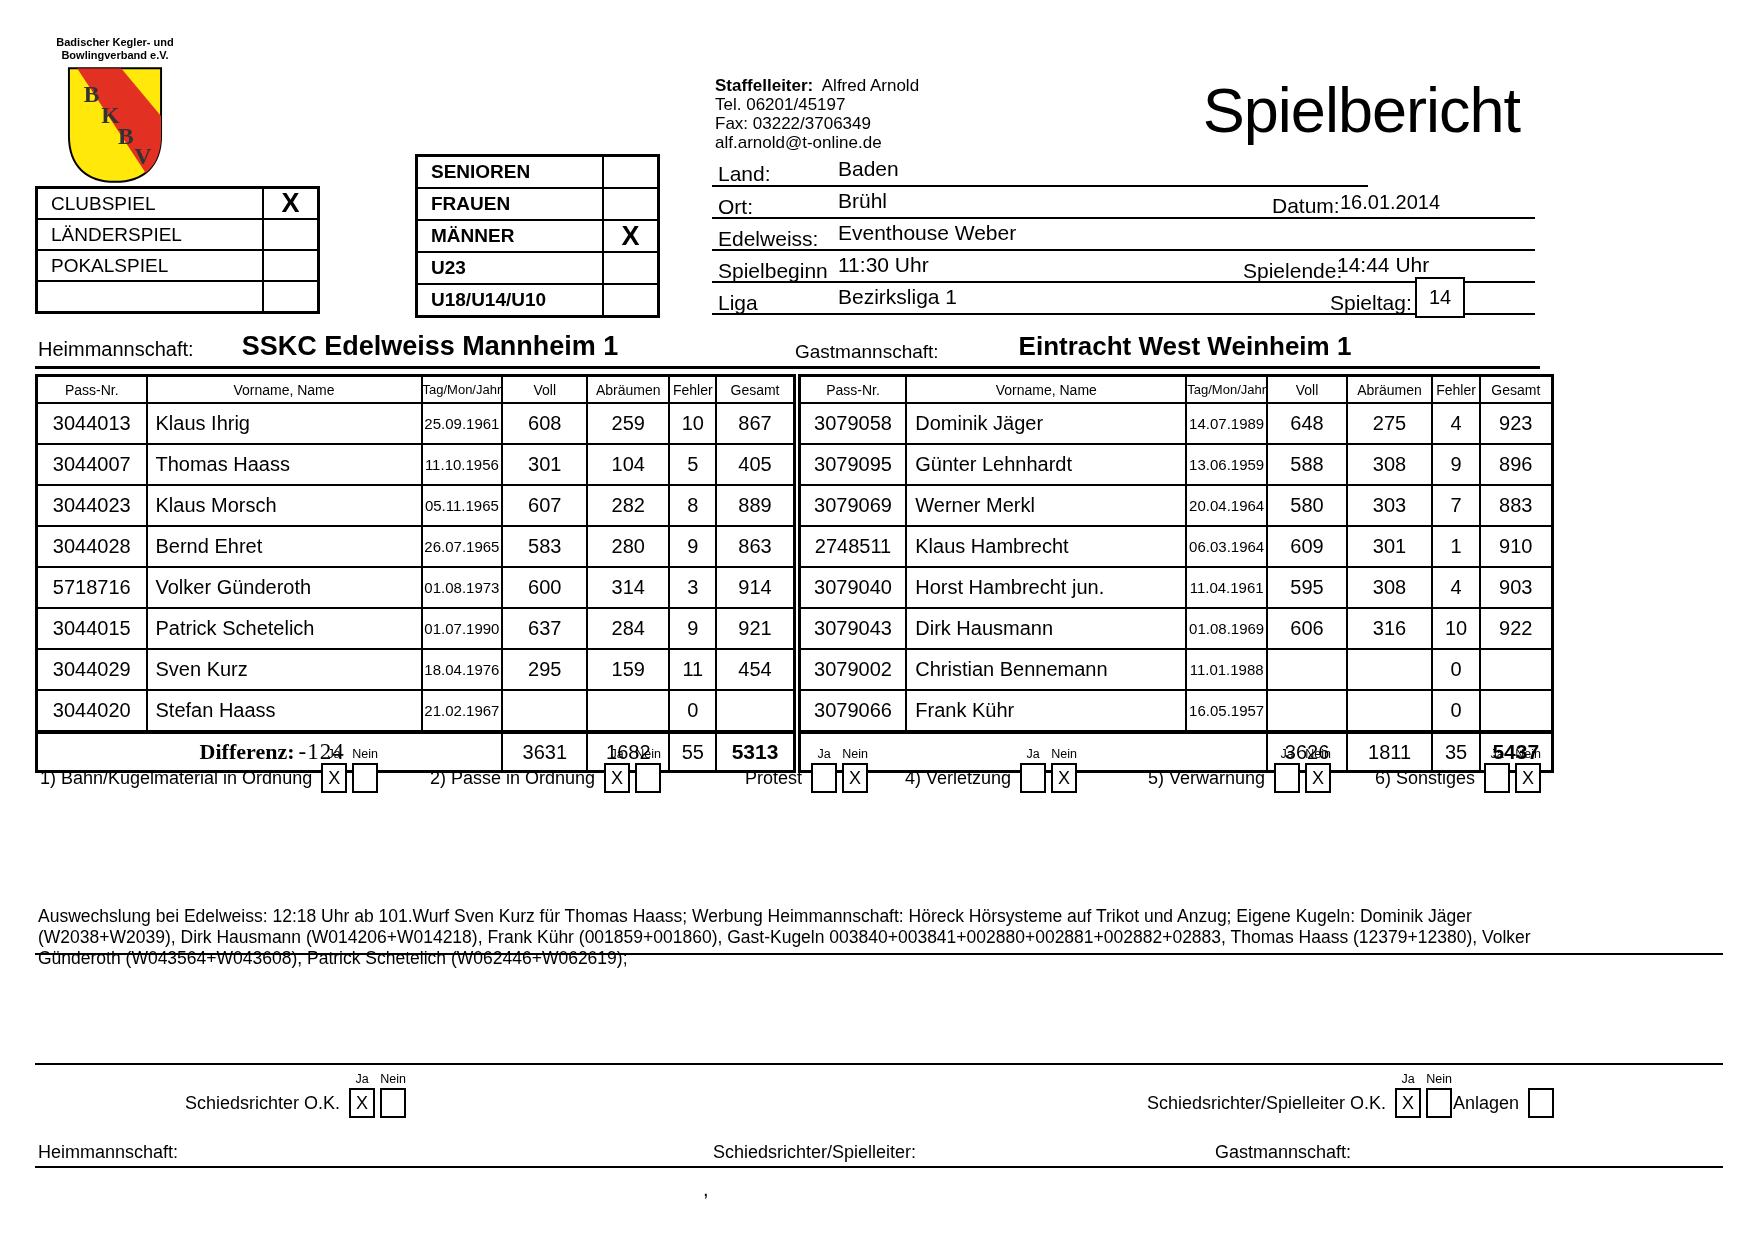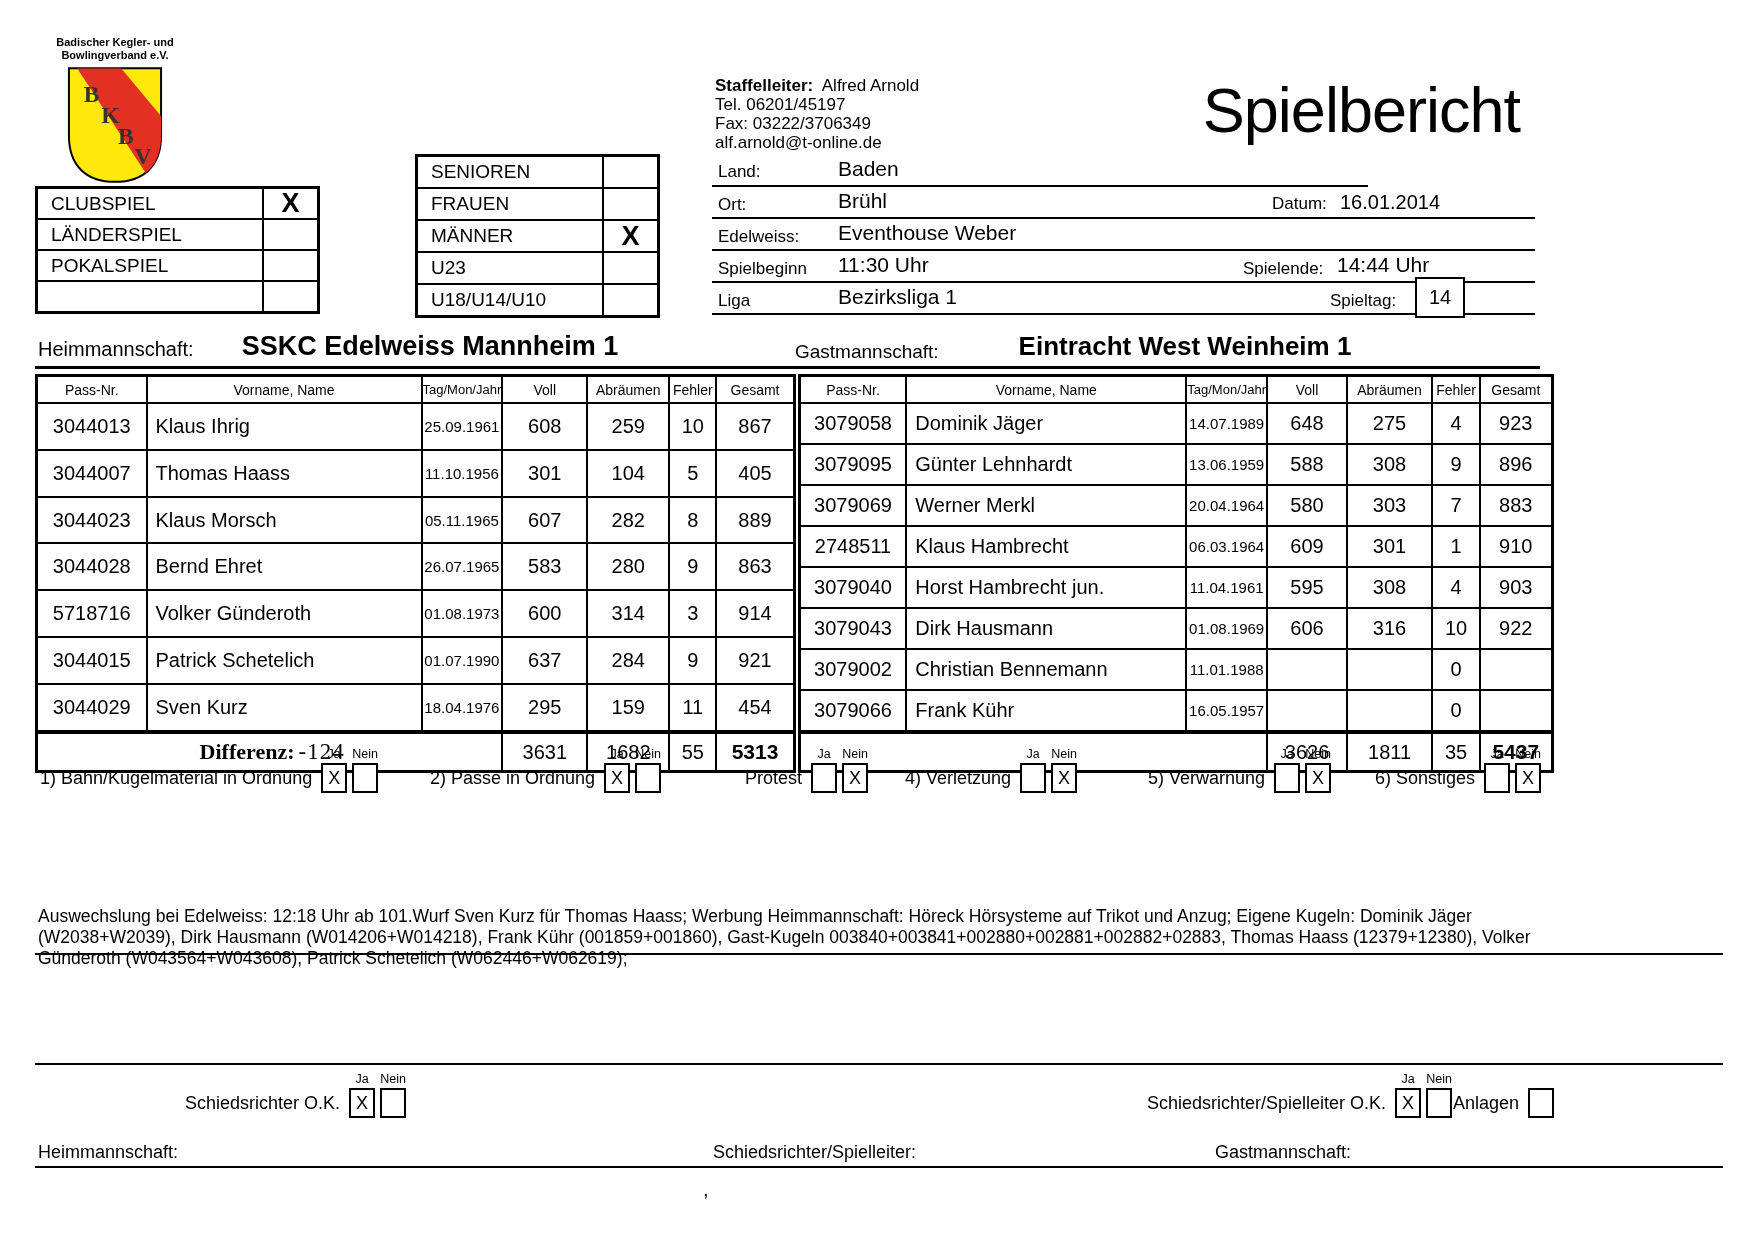--- a/index.html
+++ b/index.html
@@ -13,28 +13,28 @@
   .logo-web{font-size:11px;font-weight:bold;margin-top:1px;}
 
   
   table.form-box{position:absolute;border-collapse:collapse;background:#fff;}
   table.form-box{border:3px solid #000;}
   table.form-box td{border:2px solid #000;font-size:19px;padding:0 0 0 13px;}
   table.form-box td.mark{width:53px;text-align:center;padding:0;font-weight:bold;font-size:27px;line-height:1;}
   #matchtype-table{left:35px;top:186px;width:285px;}
   #matchtype-table td{height:29px;}
   #category-table{left:415px;top:154px;width:245px;}
-  #category-table td{height:30px;}
+  #category-table td{height:30px;font-weight:bold;}
 
   
   .staffel{position:absolute;left:715px;top:76px;font-size:17px;line-height:19px;}
   .staffel b{font-weight:bold;}
   .big-title{position:absolute;left:1130px;top:74px;width:390px;text-align:right;
              font-size:63px;letter-spacing:-1px;white-space:nowrap;}
-  .fld-label{position:absolute;font-size:17px;white-space:nowrap;}
+  .fld-label{position:absolute;font-size:21px;white-space:nowrap;}
   .fld-value{position:absolute;font-size:21px;white-space:nowrap;}
   .hline{position:absolute;background:#000;height:2px;}
 
   .spieltag-box{position:absolute;left:1415px;top:277px;width:46px;height:37px;border:2px solid #000;
                 display:flex;align-items:center;justify-content:center;font-size:20px;background:#fff;}
 
   
   .team-label{position:absolute;font-size:20px;}
   .team-name{position:absolute;font-size:27px;font-weight:bold;text-align:center;white-space:nowrap;}
 
@@ -271,20 +271,29 @@
     </tr>
           <tr class="player-row">
       <td class="c-pass">3044029</td>
       <td class="c-name">Sven Kurz</td>
       <td class="c-dob">18.04.1976</td>
       <td class="c-num">295</td>
       <td class="c-num">159</td>
       <td class="c-num">11</td>
       <td class="c-num">454</td>
     </tr>
+          <tr class="player-row">
+      <td class="c-pass">3044020</td>
+      <td class="c-name">Stefan Haass</td>
+      <td class="c-dob">21.02.1967</td>
+      <td class="c-num"></td>
+      <td class="c-num"></td>
+      <td class="c-num">0</td>
+      <td class="c-num"></td>
+    </tr>
         </tbody>
       <tfoot>
         <tr>
           <td colspan="3" class="t-diff">
             <span class="diff-label">Differenz:</span>
             <span class="diff-value">-124</span>
           </td>
           <td class="c-num">3631</td>
           <td class="c-num">1682</td>
           <td class="c-num">55</td>

